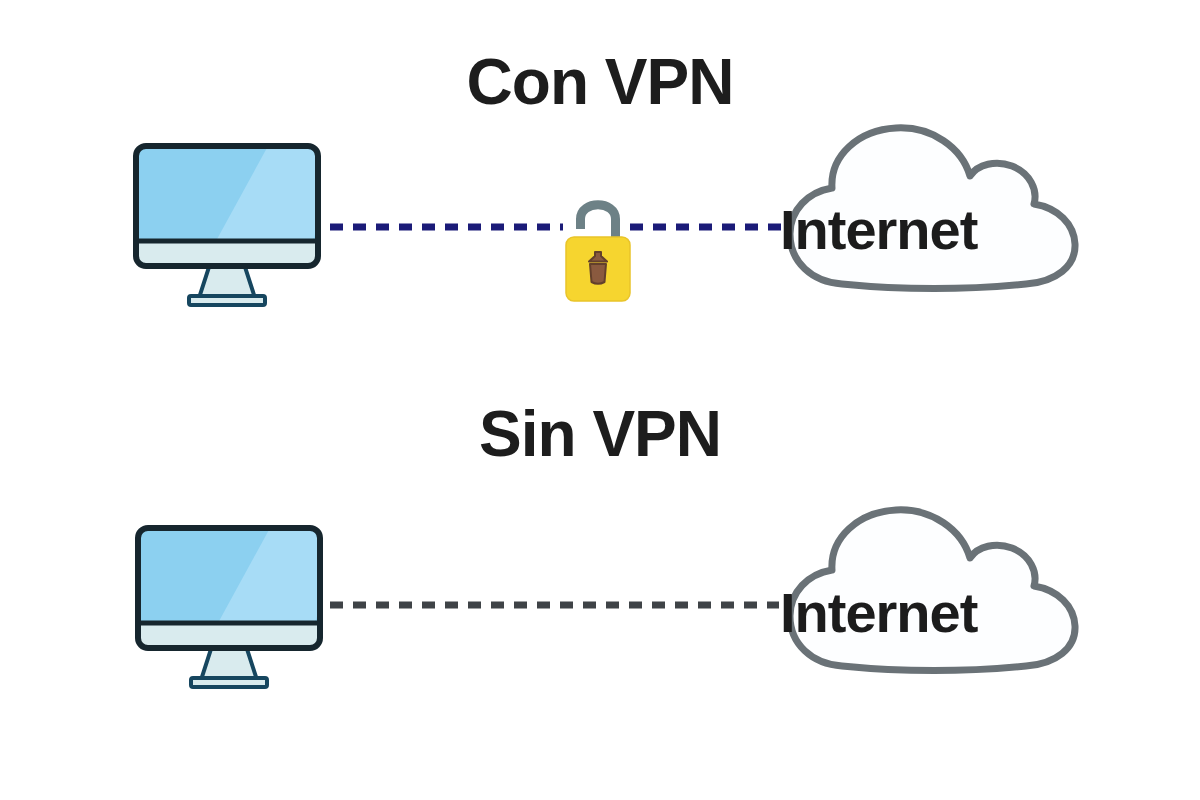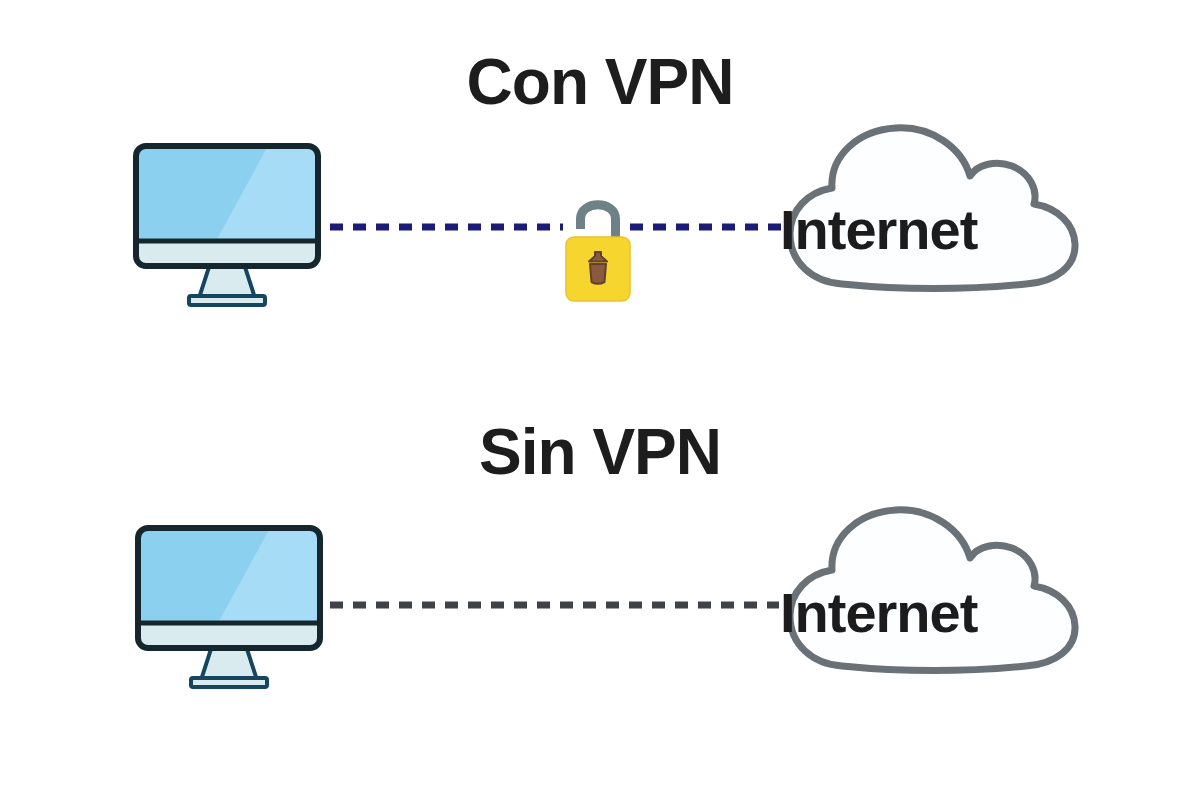--- a/index.html
+++ b/index.html
@@ -65,21 +65,21 @@
                C152 10 182 32 190 60
                C198 48 216 44 232 50
                C250 57 258 74 254 88
                C278 92 294 108 295 128
                C296 150 276 166 246 168
                C186 174 122 174 62 168 Z" stroke-width="7" stroke-linejoin="round" fill="#fdfeff" stroke="#6a7277"></path>
     </svg>
     <div class="cloud-label" style="top:86px;">Internet</div>
   </div>
 
-  <div class="abs section-title" style="top:420px;">Sin VPN</div>
+  <div class="abs section-title" style="top:402px;">Sin VPN</div>
 
   <svg class="abs" style="left:134px;top:524px;" width="190" height="168" viewBox="0 0 190 168">
     <defs>
         <clipPath id="scr-b">
           <rect x="7" y="7" width="176" height="92" rx="7"></rect>
         </clipPath>
       </defs>
     <path d="M78 122 L112 122 L123 156 L67 156 Z" stroke-width="4" fill="#d9ebee" stroke="#16465f"></path>
     <rect x="57" y="154" width="76" height="9" rx="2" stroke-width="4" fill="#d9ebee" stroke="#16465f"></rect>
     <rect x="4" y="4" width="182" height="120" rx="10" fill="#8cd0f0"></rect>

